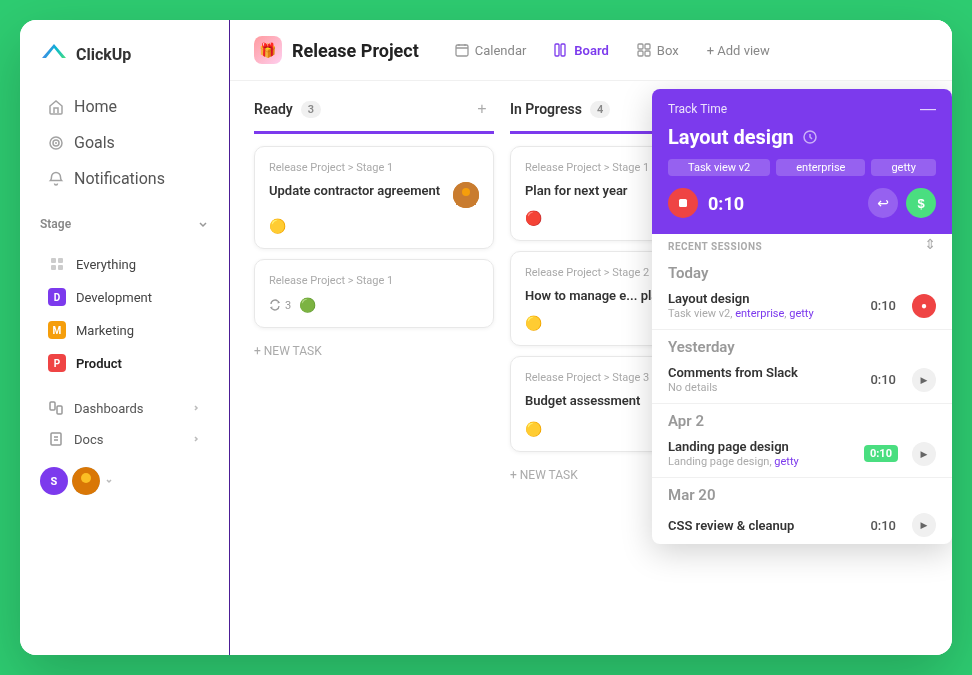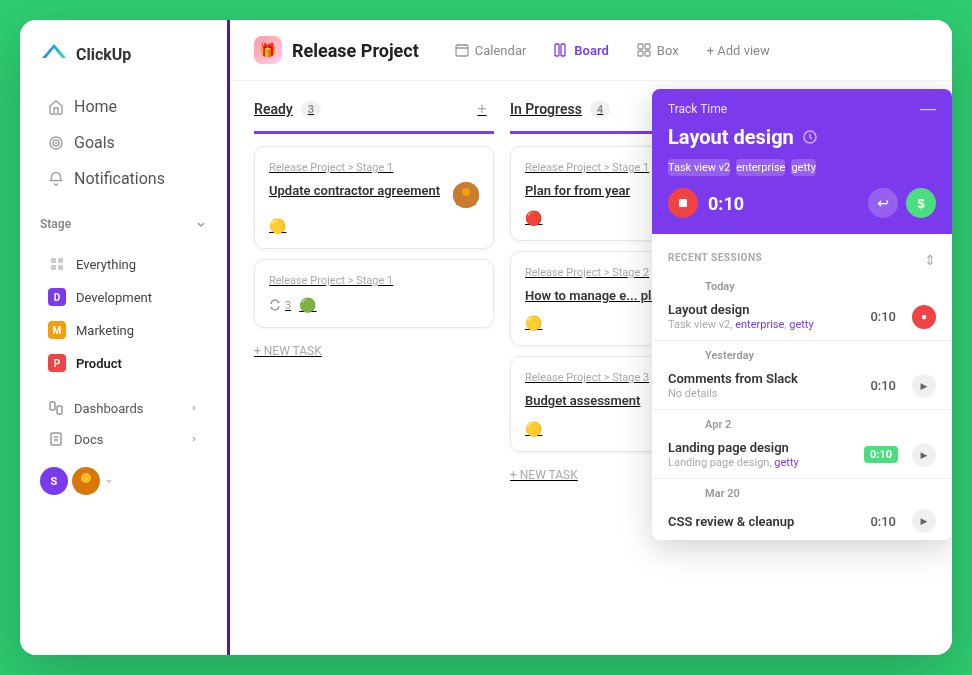--- a/index.html
+++ b/index.html
@@ -18,21 +18,21 @@
       width: 932px;
       height: 635px;
       display: flex;
       overflow: hidden;
       box-shadow: 0 20px 60px rgba(0,0,0,0.2);
     }
     
     .sidebar {
       width: 210px;
       background: #fff;
-      border-right: 3px solid #4c1d95;
+      border-right: 1px solid #4c1d95;
       display: flex;
       flex-direction: column;
       padding: 0;
       flex-shrink: 0;
     }
     .sidebar-logo {
       padding: 20px 20px 16px;
       display: flex;
       align-items: center;
       gap: 8px;
@@ -234,21 +234,20 @@
       gap: 0;
       padding: 16px 24px;
       align-items: flex-start;
       height: 100%;
       overflow-x: auto;
     }
     .board-column {
       width: 240px;
       flex-shrink: 0;
       margin-right: 16px;
-      text-decoration: underline;
     }
     .column-header {
       display: flex;
       align-items: center;
       justify-content: space-between;
       margin-bottom: 12px;
       padding-bottom: 10px;
       border-bottom: 3px solid transparent;
     }
     .column-header.ready { border-color: #7c3aed; }
@@ -390,21 +389,21 @@
       gap: 8px;
       margin-bottom: 10px;
     }
     .panel-tags {
       display: flex;
       gap: 6px;
     }
     .panel-tag {
       background: rgba(255,255,255,0.2);
       border-radius: 4px;
-      padding: 2px 0;
+      padding: 2px 20px;
       font-size: 11px;
       color: #fff;
     }
     .panel-timer-row {
       display: flex;
       align-items: center;
       justify-content: space-between;
       margin-top: 12px;
     }
     .timer-start-btn {
@@ -456,42 +455,41 @@
       font-weight: 700;
       color: #fff;
       border: none;
     }
     
     .panel-body {
       padding: 0;
     }
     .sessions-header {
       display: flex;
-      align-items: flex-start;
+      align-items: flex-end;
       justify-content: space-between;
-      padding: 18px 16px 6px;
+      padding: 2px 16px 6px;
     }
     .sessions-title {
       font-size: 10px;
       font-weight: 700;
       color: #aaa;
       letter-spacing: 0.5px;
       text-transform: uppercase;
     }
     .sessions-expand-btn {
       font-size: 14px;
       color: #aaa;
       cursor: pointer;
     }
     .session-group-label {
-      font-size: 11px;
+      font-size: 15px;
       font-weight: 600;
       color: #999;
       padding: 6px 16px 2px;
-      margin-left: 37px;
     }
     .session-item {
       display: flex;
       align-items: center;
       padding: 7px 16px;
       gap: 8px;
     }
     .session-info { flex: 1; }
     .session-name {
       font-size: 13px;
@@ -763,21 +761,21 @@
             <div class="column-title">
               <span>In Progress</span>
               <span class="column-count">4</span>
             </div>
             <button class="column-add-btn" style="color:#7c3aed; font-size:18px;">+</button>
           </div>
 
           <div class="task-card">
             <div class="task-meta">Release Project &gt; Stage 1</div>
             <div class="task-header">
-              <div class="task-title">Plan for from year</div>
+              <div class="task-title">Plan for next year</div>
             </div>
             <div class="task-footer">
               <span class="flag-icon">🔴</span>
             </div>
           </div>
 
           <div class="task-card">
             <div class="task-meta">Release Project &gt; Stage 2</div>
             <div class="task-header">
               <div class="task-title">How to manage e... planning</div>

